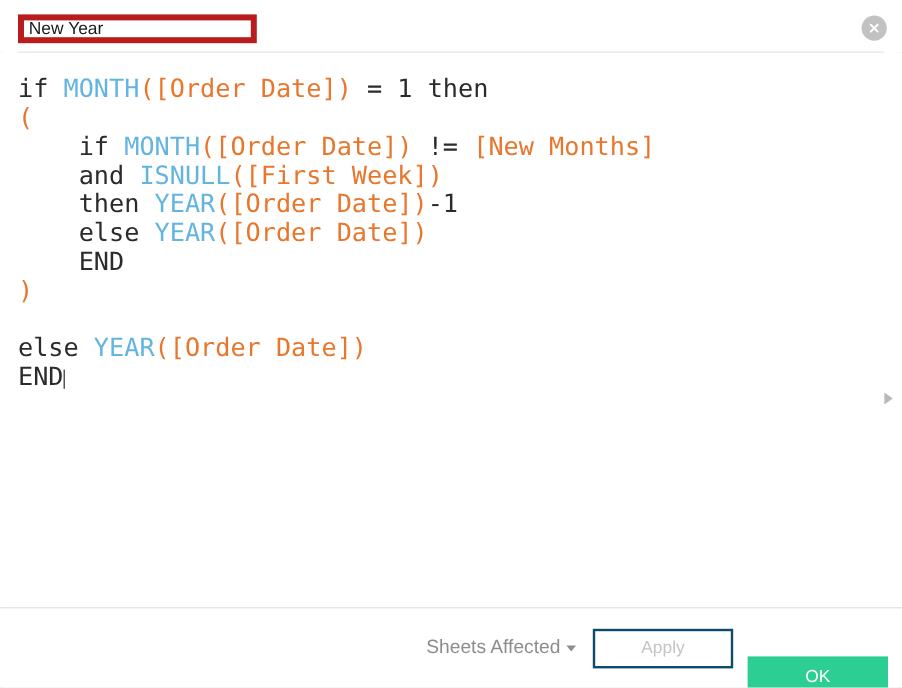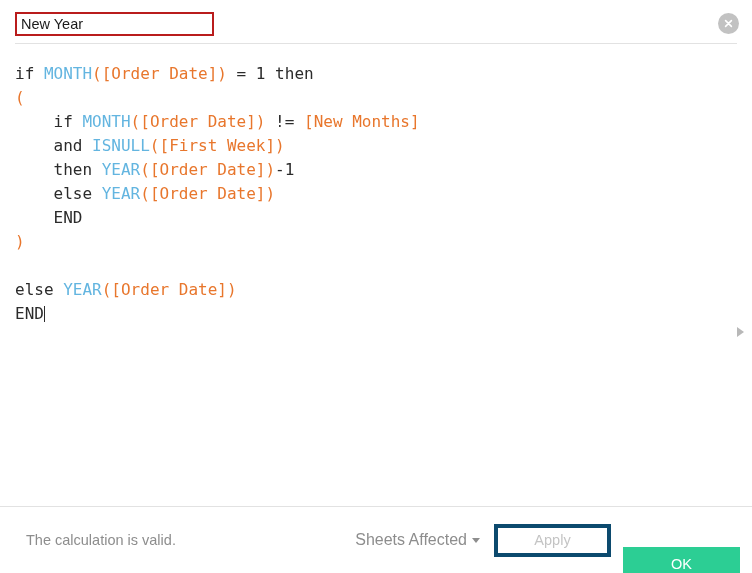--- a/index.html
+++ b/index.html
@@ -56,21 +56,21 @@
     flex: 0 0 44px;
     background: #ffffff;
   }
   .name-input {
     position: absolute;
     left: 15px;
     top: 12px;
     width: 199px;
     height: 24px;
     box-sizing: border-box;
-    border: 2px solid #b91c1c;
+    border: 5px solid #b91c1c;
     background: #ffffff;
     color: #1a1a1a;
     font-family: "Liberation Sans", sans-serif;
     font-size: 14.5px;
     line-height: 22px;
     padding: 0 4px;
     outline: none;
   }
   .close-btn {
     position: absolute;
@@ -102,21 +102,21 @@
     flex: 1 1 auto;
     background: #ffffff;
     overflow: hidden;
   }
   .code {
     position: absolute;
     left: 15px;
     top: 18px;
     right: 26px;
     font-family: "DejaVu Sans Mono", "Liberation Mono", monospace;
-    font-size: 16px;
+    font-size: 21px;
     line-height: 24px;
     white-space: pre;
     color: #2b2b2b;
     letter-spacing: 0px;
   }
   .code .ln { display: block; height: 24px; }
   .kw    { color: #2b2b2b; }
   .fn    { color: #63b5e0; }
   .fld   { color: #e8762c; }
   .op    { color: #2b2b2b; }
@@ -181,21 +181,21 @@
   .caret-down {
     width: 0; height: 0;
     border-left: 4px solid transparent;
     border-right: 4px solid transparent;
     border-top: 5px solid #8d8d8d;
   }
   .apply-btn {
     width: 117px;
     height: 33px;
     box-sizing: border-box;
-    border: 4px solid #0c4a6e;
+    border: 2px solid #0c4a6e;
     background: #ffffff;
     color: #c4c4c4;
     font-size: 14.5px;
     font-family: "Liberation Sans", sans-serif;
     display: flex;
     align-items: center;
     justify-content: center;
     cursor: default;
   }
   .ok-btn {
@@ -232,21 +232,20 @@
     </div>
     <div class="header-divider"></div>
   </div>
 
   <div class="formula-area">
     <div class="code" id="code-block"><span class="ln"><span class="kw">if </span><span class="fn">MONTH</span><span class="punct">(</span><span class="fld">[Order Date]</span><span class="punct">)</span><span class="kw"> = 1 then</span></span><span class="ln"><span class="punct">(</span></span><span class="ln"><span class="kw">    if </span><span class="fn">MONTH</span><span class="punct">(</span><span class="fld">[Order Date]</span><span class="punct">)</span><span class="kw"> != </span><span class="fld">[New Months]</span></span><span class="ln"><span class="kw">    and </span><span class="fn">ISNULL</span><span class="punct">(</span><span class="fld">[First Week]</span><span class="punct">)</span></span><span class="ln"><span class="kw">    then </span><span class="fn">YEAR</span><span class="punct">(</span><span class="fld">[Order Date]</span><span class="punct">)</span><span class="op">-1</span></span><span class="ln"><span class="kw">    else </span><span class="fn">YEAR</span><span class="punct">(</span><span class="fld">[Order Date]</span><span class="punct">)</span></span><span class="ln"><span class="kw">    END</span></span><span class="ln"><span class="punct">)</span></span><span class="ln">&nbsp;</span><span class="ln"><span class="kw">else </span><span class="fn">YEAR</span><span class="punct">(</span><span class="fld">[Order Date]</span><span class="punct">)</span></span><span class="ln"><span class="kw">END</span><span class="caret"></span></span></div>
     <div class="expand-arrow"></div>
   </div>
 
   <div class="footer">
-    <div class="status-text">The calculation is valid.</div>
     <div class="footer-right">
       <div class="sheets-affected">
         <span>Sheets Affected</span>
         <span class="caret-down"></span>
       </div>
       <div class="apply-btn">Apply</div>
       <div class="ok-btn">OK</div>
     </div>
   </div>
 

